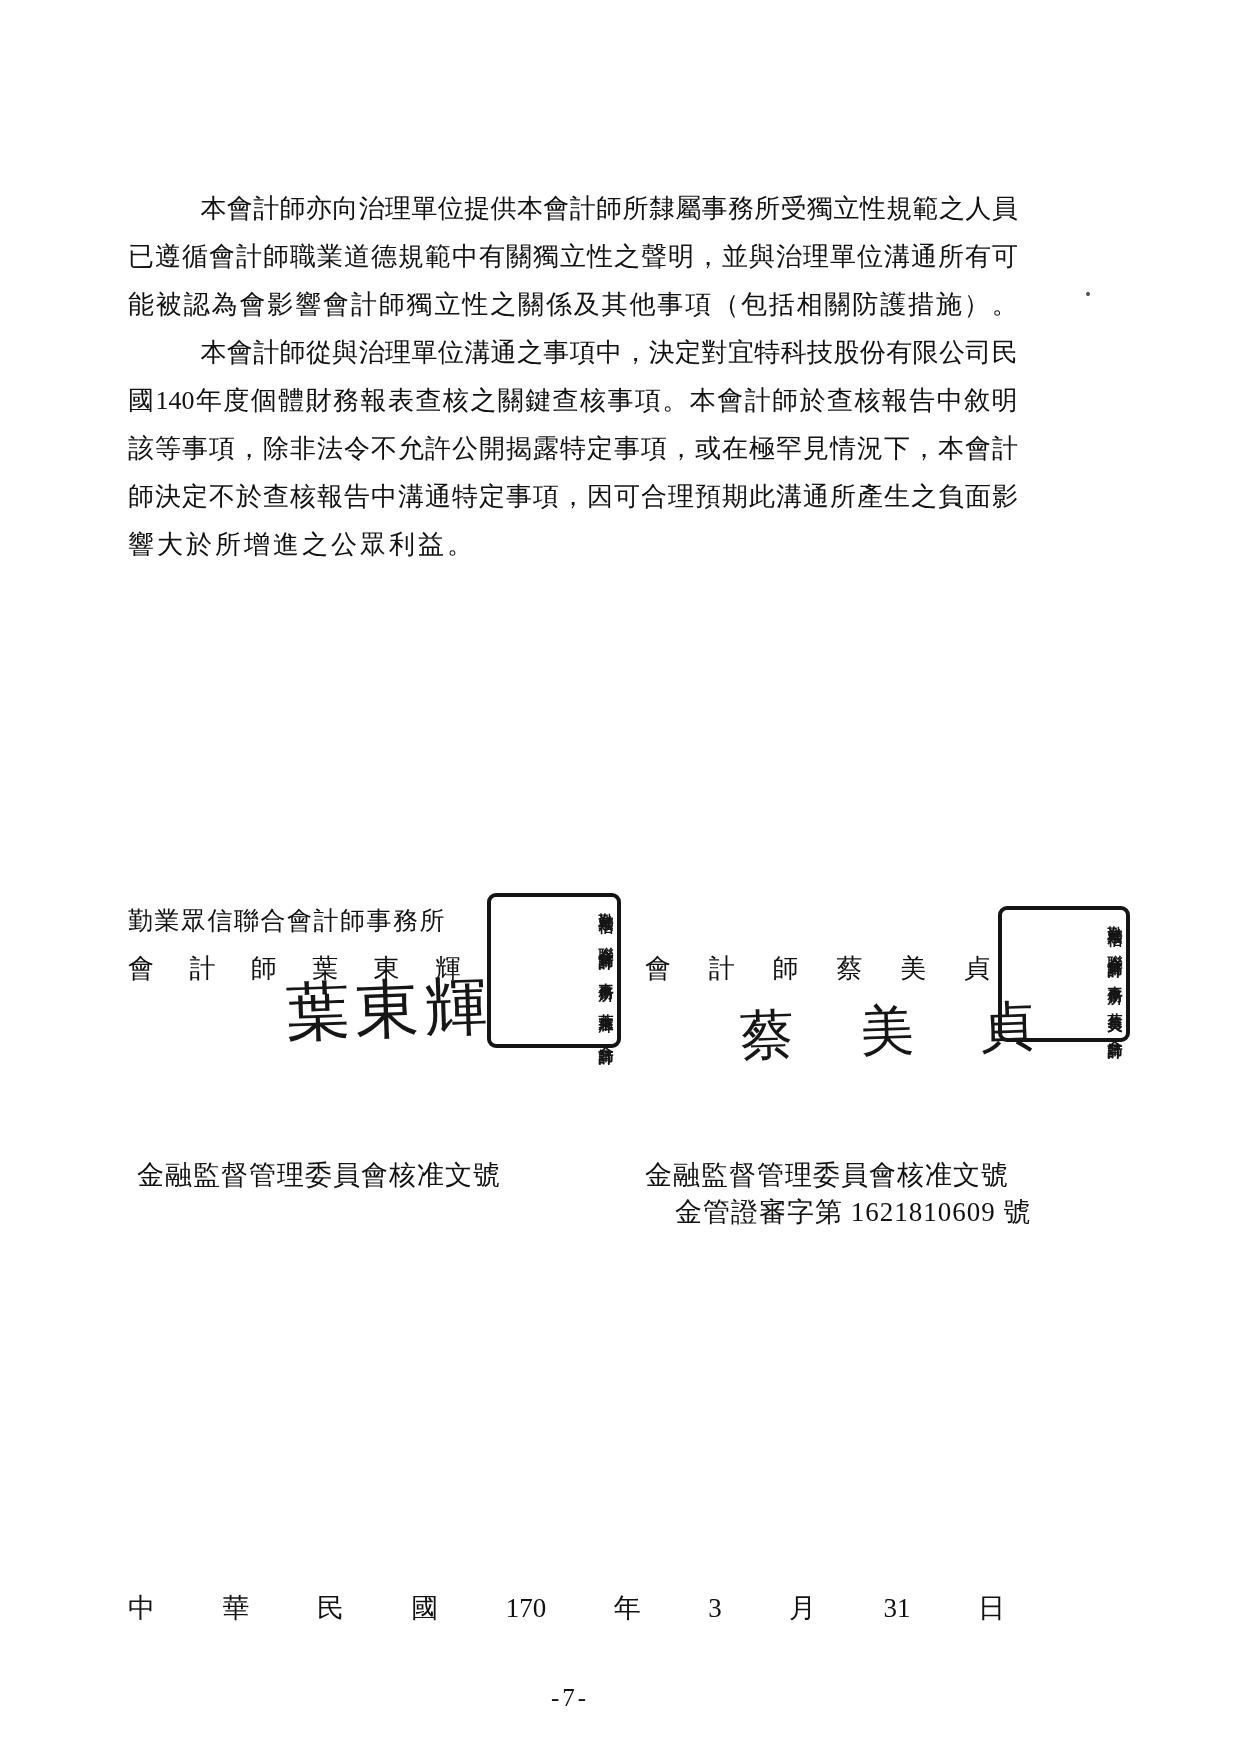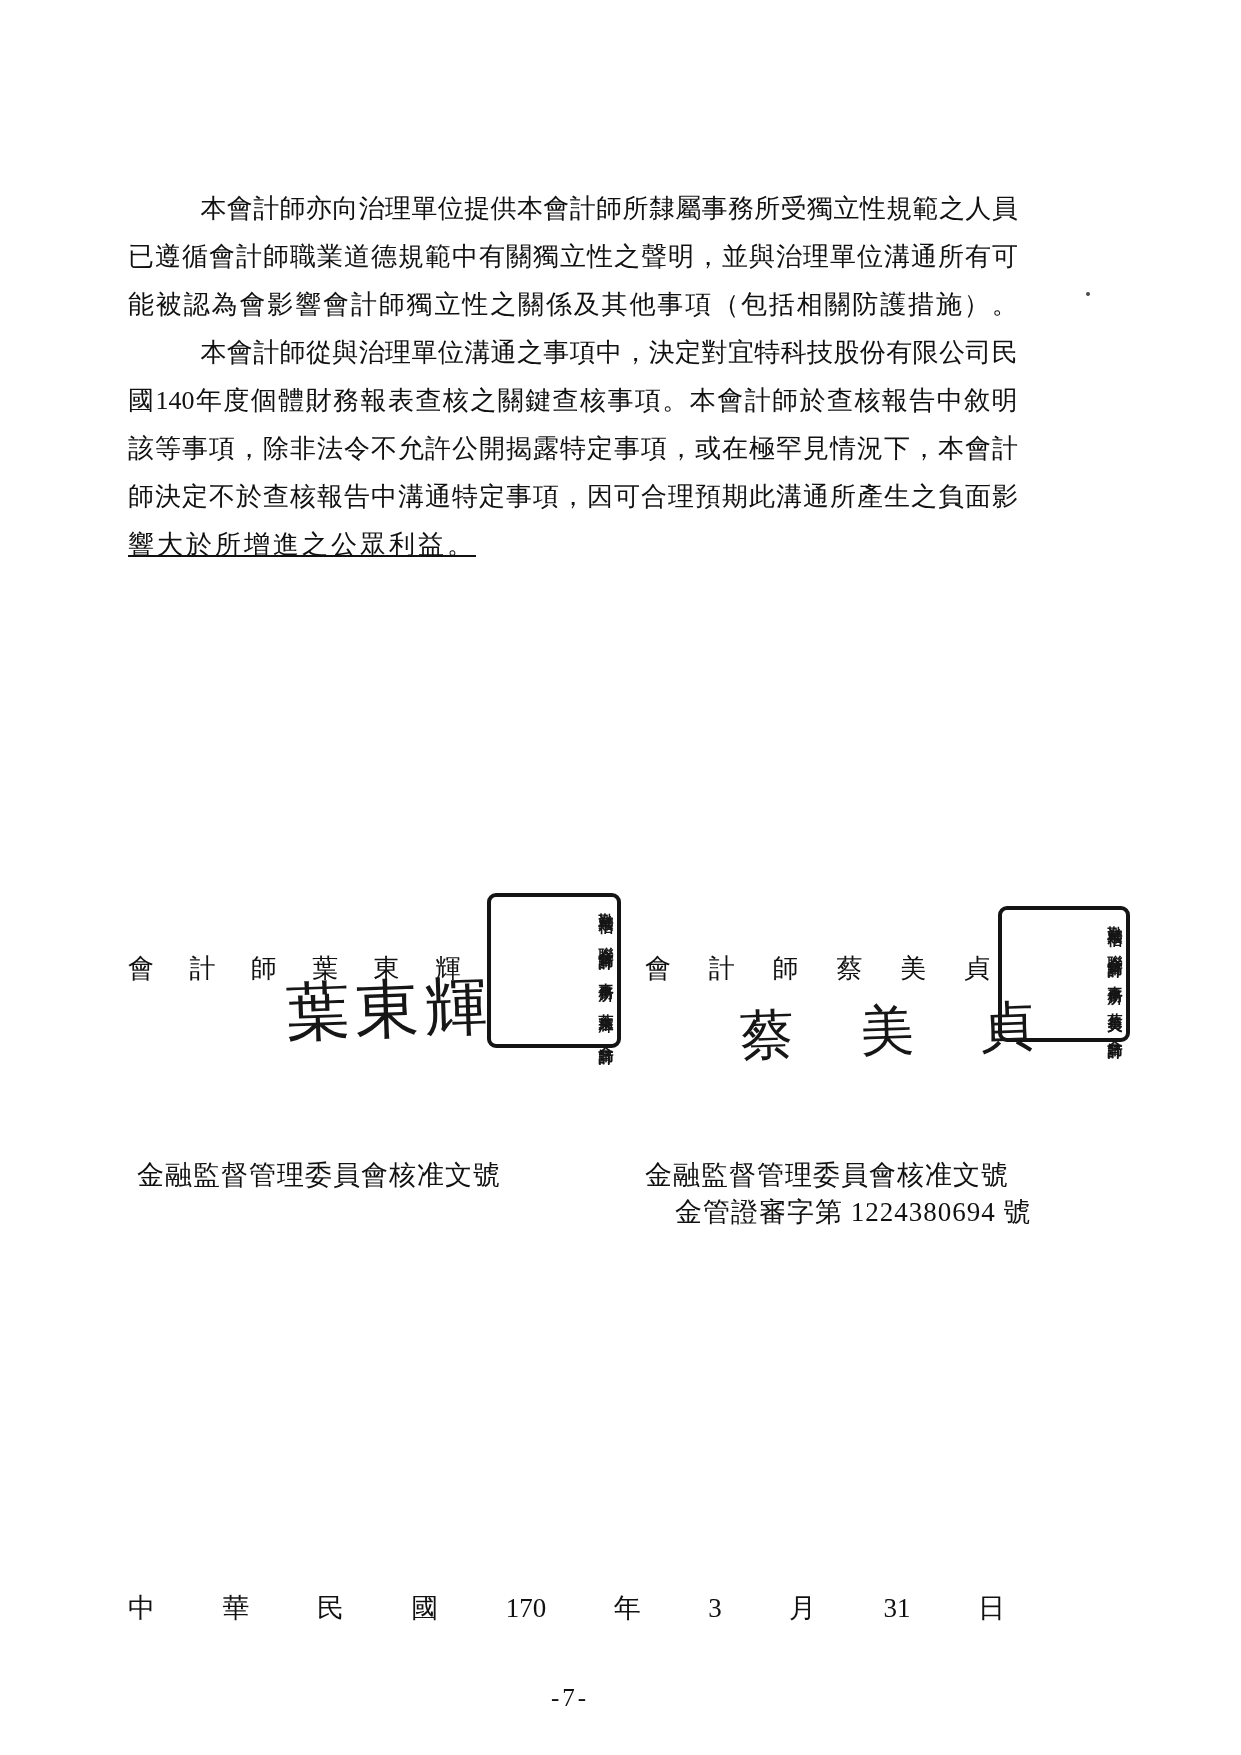--- a/index.html
+++ b/index.html
@@ -9,21 +9,21 @@
     margin:0 auto;
     background:#ffffff;
     font-family:"Liberation Serif","DejaVu Serif",serif;
     color:#111;
     overflow:hidden;
   }
   
   #body-text{position:absolute;left:128px;top:185px;width:890px;}
   .tline{height:48px;font-size:26px;line-height:48px;white-space:nowrap;}
   .tline.spread{display:flex;justify-content:space-between;align-items:center;}
-  .tline.plain{letter-spacing:3px;text-decoration:underline;}
+  .tline.plain{letter-spacing:3px;}
   .indent{display:inline-block;height:1px;}
   
   #firm-name{position:absolute;left:128px;top:904px;font-size:25px;letter-spacing:1.5px;white-space:nowrap;}
   .acct-row{position:absolute;top:951px;height:34px;font-size:26px;display:flex;justify-content:space-between;align-items:center;}
   #acct-row-0{left:128px;width:333px;}
   #acct-row-1{left:645px;width:345px;}
   .sig{position:absolute;white-space:nowrap;z-index:3;font-weight:500;color:#161616;}
   #sig-0{left:286px;top:966px;font-size:64px;letter-spacing:5px;transform:rotate(-2deg);}
   #sig-1{left:740px;top:994px;font-size:54px;letter-spacing:66px;transform:rotate(-2deg);}
   .seal{
@@ -293,20 +293,21 @@
         <span>產</span>
         <span>生</span>
         <span>之</span>
         <span>負</span>
         <span>面</span>
         <span>影</span>
       </div>
       <div class="tline plain">響大於所增進之公眾利益。</div>
     </div>
 
+  <div id="firm-name">勤業眾信聯合會計師事務所</div>
 
   <div id="acct-row-0" class="acct-row spread">
       <span>會</span>
       <span>計</span>
       <span>師</span>
       <span>葉</span>
       <span>東</span>
       <span>輝</span>
     </div>
   <div id="acct-row-1" class="acct-row spread">
@@ -334,21 +335,21 @@
       <div class="seal-col">事務所</div>
       <div class="seal-col">蔡美貞</div>
       <div class="seal-col">會計師</div>
     </div>
 
   <div id="approval-0" class="approval">
     <div class="approval-label">金融監督管理委員會核准文號</div>
   </div>
   <div id="approval-1" class="approval">
     <div class="approval-label">金融監督管理委員會核准文號</div>
-    <div class="approval-number">金管證審字第 1224380694 號</div>
+    <div class="approval-number">金管證審字第 1621810609 號</div>
   </div>
 
   <div id="date-line">
       <span>中</span>
       <span>華</span>
       <span>民</span>
       <span>國</span>
       <span>170</span>
       <span>年</span>
       <span>3</span>

